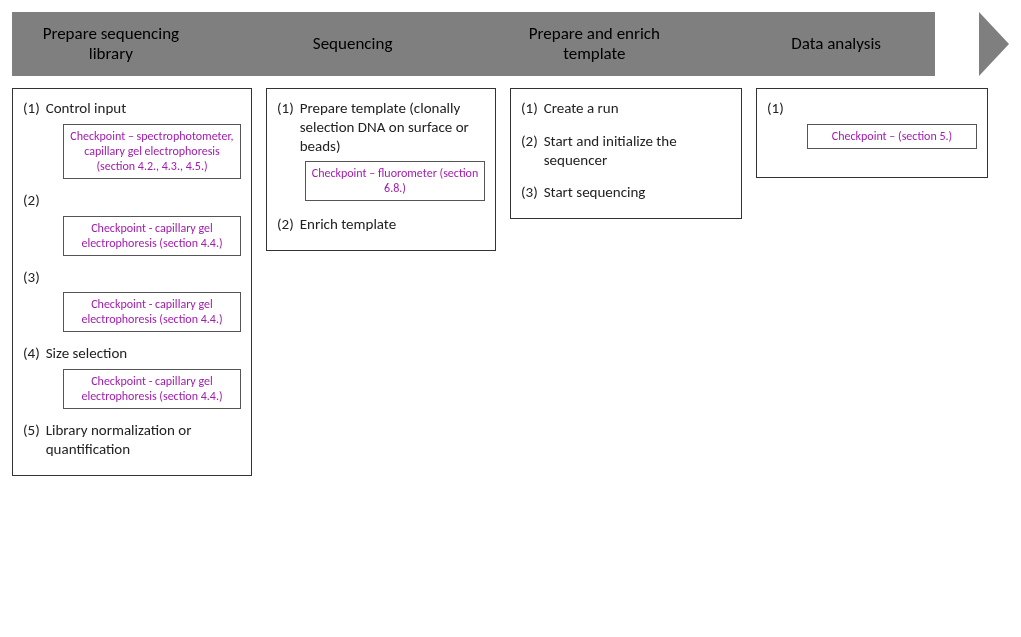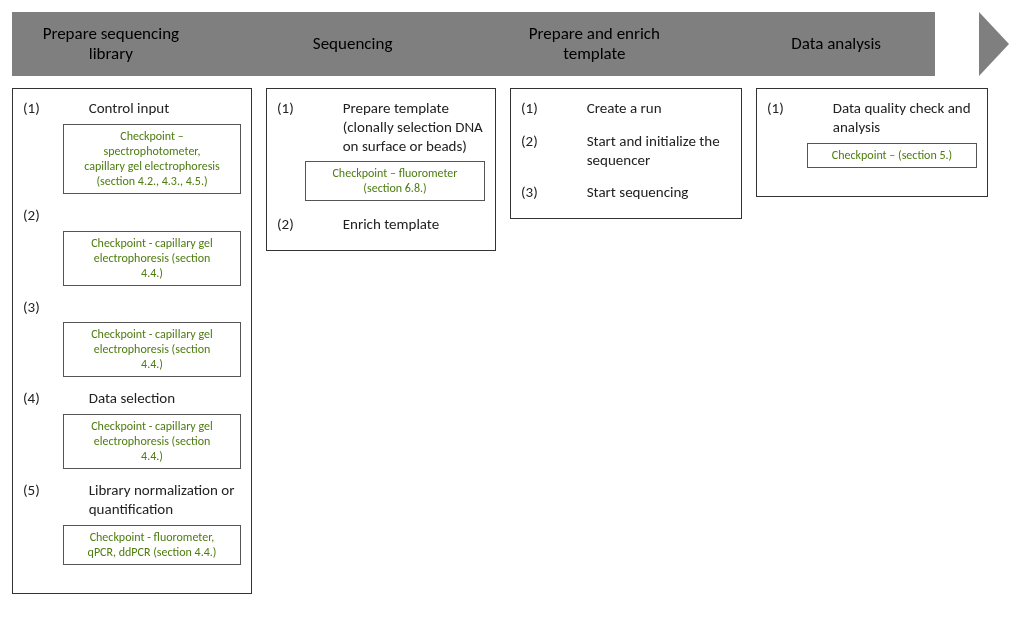--- a/index.html
+++ b/index.html
@@ -56,29 +56,29 @@
   .col4 { width: 232px; }
   .step {
     display: flex;
     gap: 6px;
     font-size: 15px;
     line-height: 1.25;
     margin-top: 6px;
   }
   .step:first-child { margin-top: 0; }
   .step-num { white-space: nowrap; }
-  .step-text { flex: 1; margin-left: 43px; }
+  .step-text { flex: 1; }
   .checkpoint {
     margin: 6px 0 12px 40px;
     border: 1px solid #555;
     font-size: 12px;
     line-height: 1.25;
     text-align: center;
-    padding: 4px 20px;
-    color: #4d7c0f;
+    padding: 4px 4px;
+    color: #a21caf;
   }
   .col2 .checkpoint { margin-left: 28px; }
 </style>
 </head>
 <body>
 
 <div class="arrow-bar">
   <div class="arrow-body">
     <div class="phase">
         <span>Prepare sequencing library</span>
@@ -110,29 +110,28 @@
     </div>
     <div class="checkpoint">Checkpoint - capillary gel electrophoresis (section 4.4.)</div>
 
     <div class="step">
       <span class="step-num">(3)</span>
     </div>
     <div class="checkpoint">Checkpoint - capillary gel electrophoresis (section 4.4.)</div>
 
     <div class="step">
       <span class="step-num">(4)</span>
-      <span class="step-text">Data selection</span>
+      <span class="step-text">Size selection</span>
     </div>
     <div class="checkpoint">Checkpoint - capillary gel electrophoresis (section 4.4.)</div>
 
     <div class="step">
       <span class="step-num">(5)</span>
       <span class="step-text">Library normalization or quantification</span>
     </div>
-    <div class="checkpoint">Checkpoint - fluorometer, qPCR, ddPCR (section 4.4.)</div>
   </div>
 
   <div class="col col2">
     <div class="step">
       <span class="step-num">(1)</span>
       <span class="step-text">Prepare template (clonally selection DNA on surface or beads)</span>
     </div>
     <div class="checkpoint">Checkpoint – fluorometer (section 6.8.)</div>
 
     <div class="step" style="margin-top:14px;">
@@ -152,18 +151,17 @@
     </div>
     <div class="step" style="margin-top:14px;">
       <span class="step-num">(3)</span>
       <span class="step-text">Start sequencing</span>
     </div>
   </div>
 
   <div class="col col4">
     <div class="step">
       <span class="step-num">(1)</span>
-      <span class="step-text">Data quality check and analysis</span>
     </div>
     <div class="checkpoint">Checkpoint – (section 5.)</div>
   </div>
 
 </div>
 
 </body></html>

